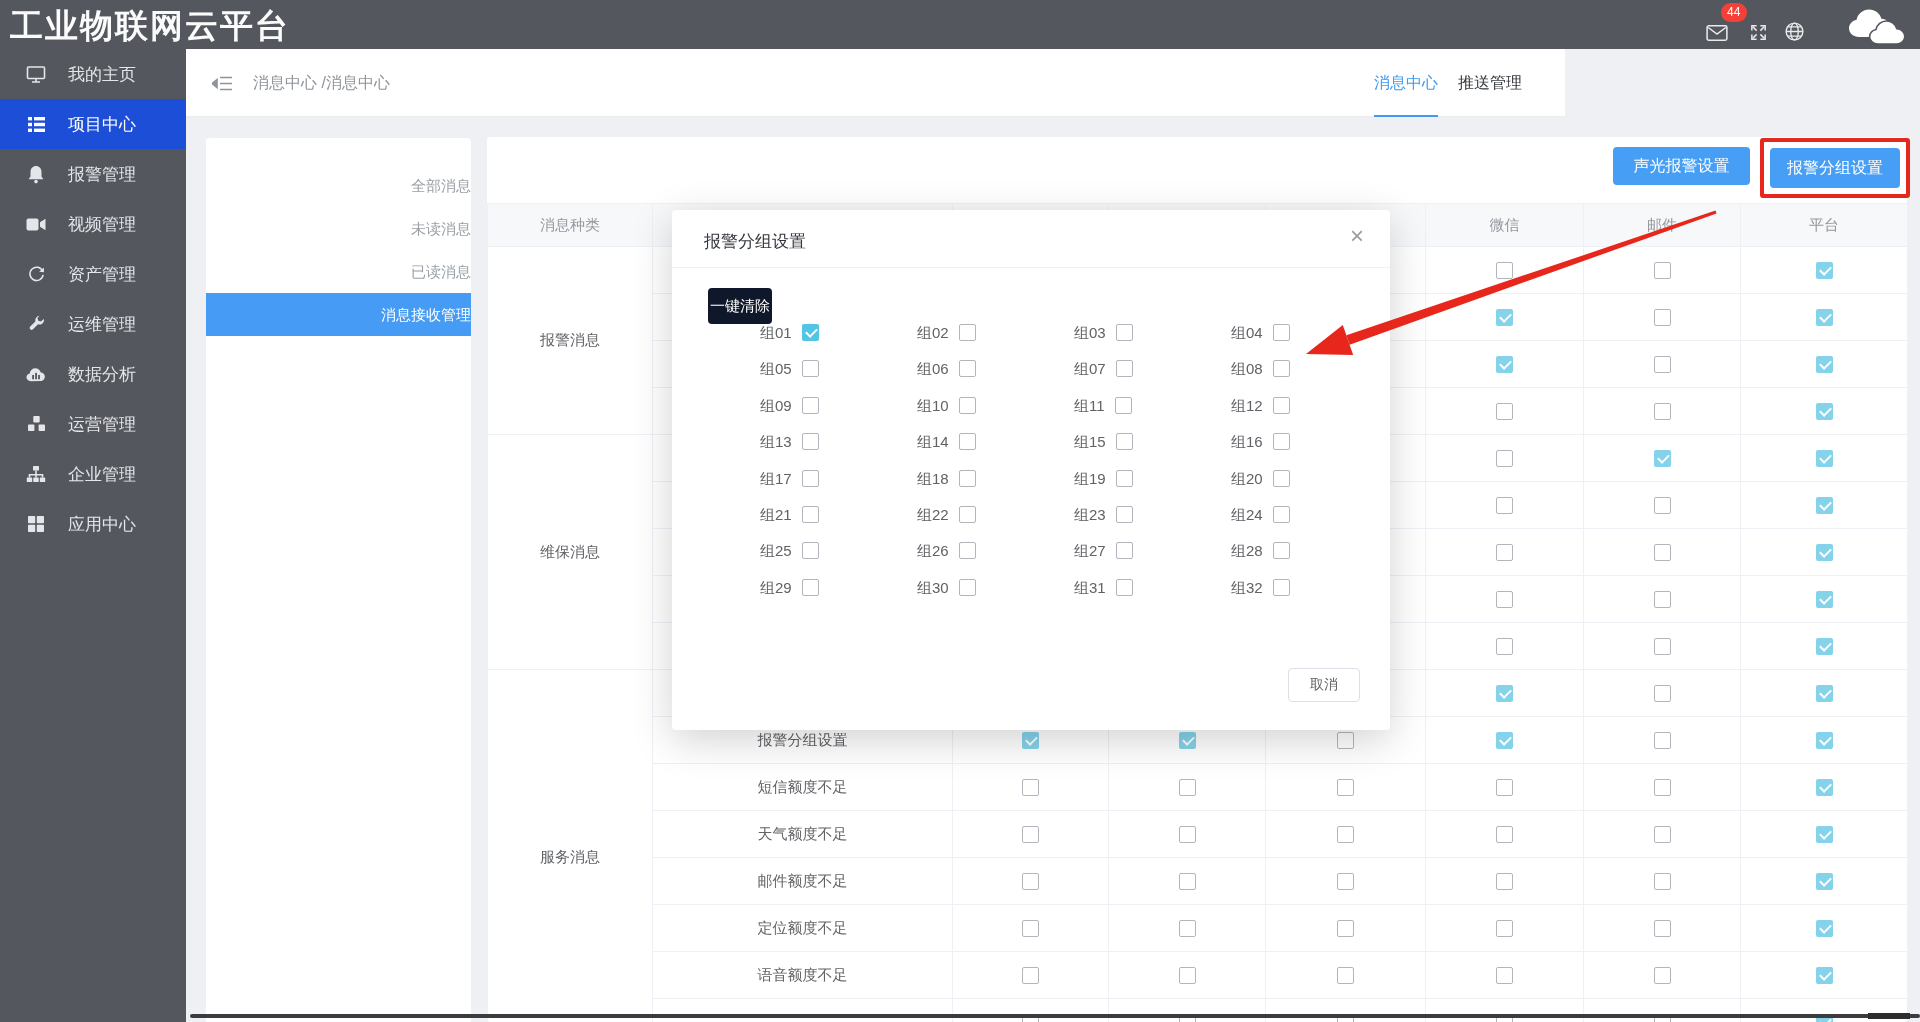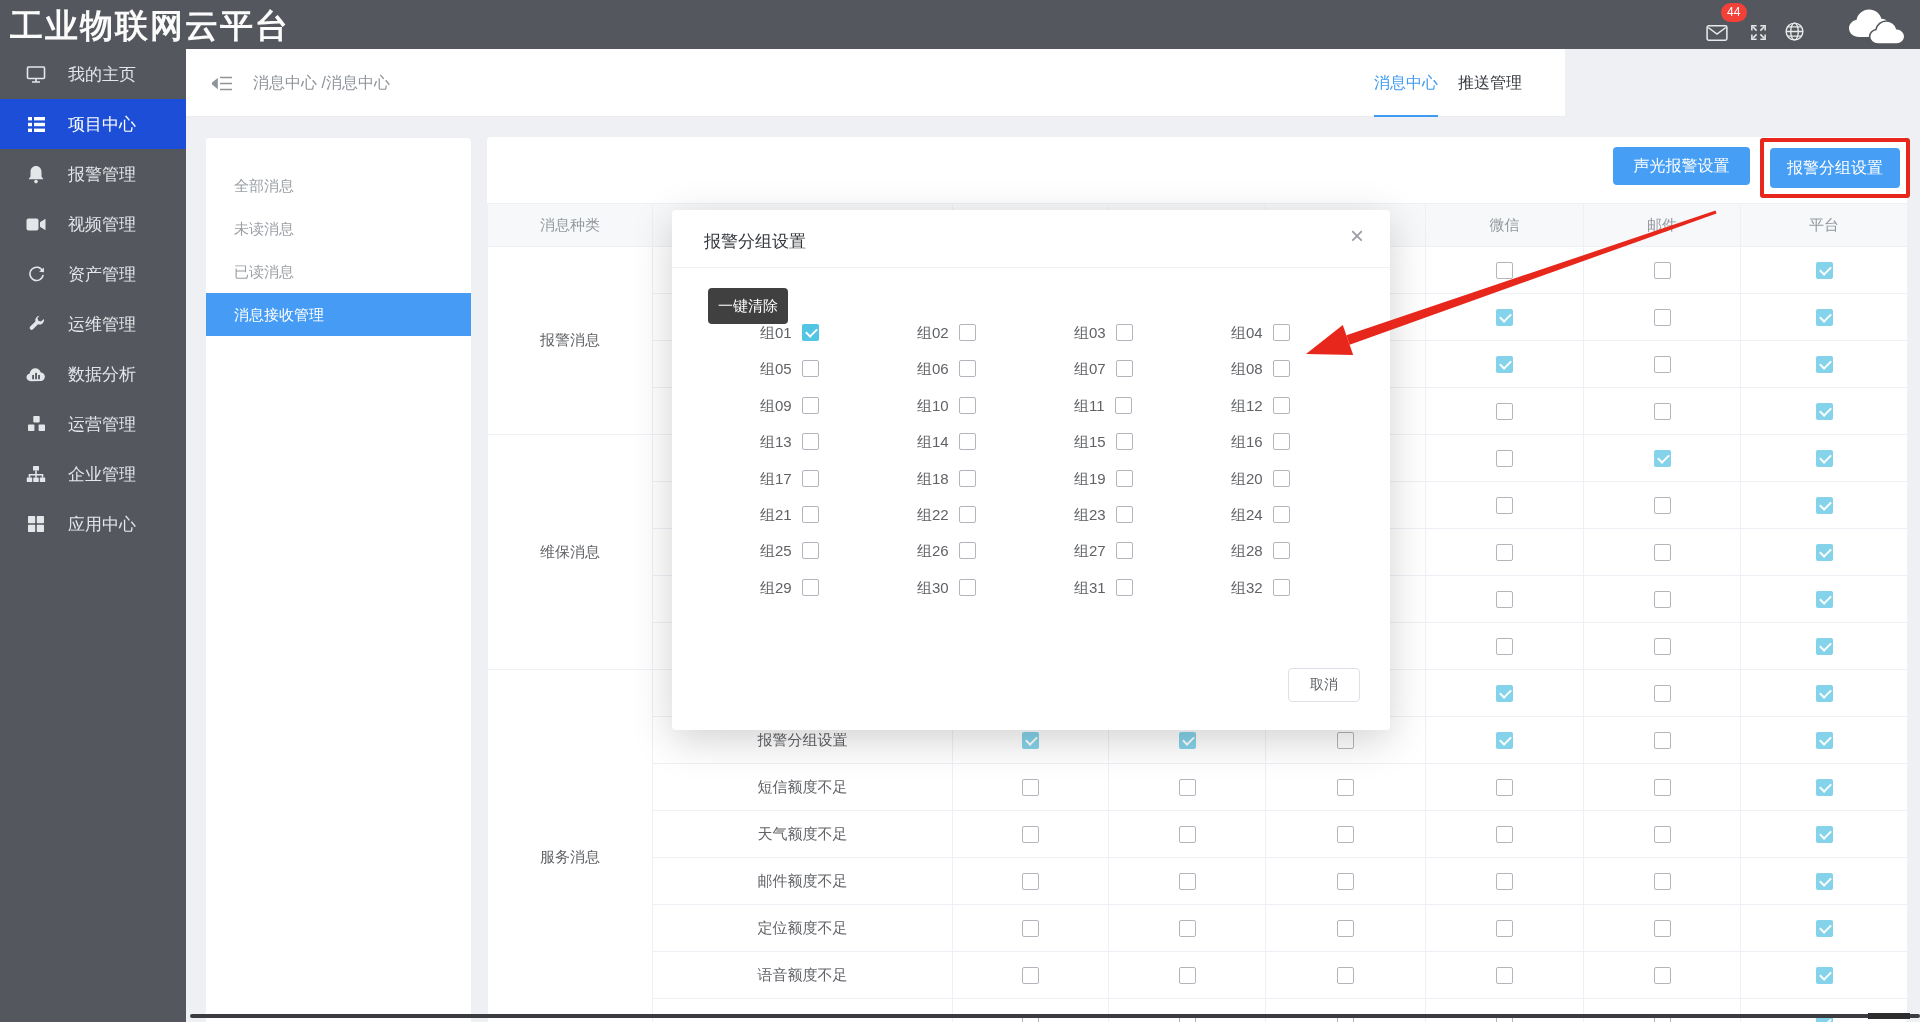--- a/index.html
+++ b/index.html
@@ -26,21 +26,21 @@
   .tabbar { position:absolute; left:186px; top:49px; width:1379px; height:68px; background:#fff; z-index:5;
             border-bottom:1px solid #ececec; }
   .fold-icon { position:absolute; left:26px; top:26px; }
   .breadcrumb { position:absolute; left:67px; top:24px; font-size:16px; color:#8f949b; }
   .tabs { position:absolute; right:43px; top:0; height:68px; display:flex; gap:20px; }
   .tab { height:68px; line-height:68px; font-size:16px; color:#33373d; cursor:pointer; border-bottom:2px solid transparent; }
   .tab.active { color:#3e9af2; border-bottom:2px solid #3e9af2; }
 
   
   .inbox-card { position:absolute; left:206px; top:138px; width:265px; height:884px; background:#fff;
-                border-radius:4px 4px 0 0; z-index:4; }
+                border-radius:4px 4px 0 0; z-index:4;text-align:right; }
   .inbox-items { padding-top:26px; }
   .inbox-item { height:43px; line-height:43px; padding-left:28px; font-size:15px; color:#9aa0a6; cursor:pointer; }
   .inbox-item.active { background:#469cf4; color:#fff; }
 
   
   .main-card { position:absolute; left:487px; top:137px; width:1420px; height:885px; background:#fff;
                border-radius:4px; z-index:3; overflow:hidden; }
 
   .btn { position:absolute; border:none; border-radius:4px; background:#469ef5; color:#fff; font-size:16px;
          font-family:inherit; cursor:pointer; z-index:6; }
@@ -64,21 +64,21 @@
         border-left:2px solid #fff; border-bottom:2px solid #fff; transform:rotate(-45deg); }
   .cb.t-checked { background:#85d3ea; }
   .cb.m-checked { background:#52c4e4; }
 
   
   .modal { position:absolute; left:672px; top:210px; width:718px; height:520px; background:#fff; border-radius:4px;
            box-shadow:0 10px 40px rgba(0,0,0,.18); z-index:10; }
   .modal-header { position:relative; height:58px; border-bottom:1px solid #eef0f3; }
   .modal-title { position:absolute; left:32px; top:20px; font-size:17px; color:#33373d; }
   .modal-close { position:absolute; right:26px; top:14px; font-size:24px; color:#9a9da3; cursor:pointer; line-height:1; }
-  .btn-clear { position:absolute; left:36px; top:78px; width:80px; height:36px; background:#404040; color:#fff;
+  .btn-clear { position:absolute; left:36px; top:78px; width:64px; height:36px; background:#0f172a; color:#fff;
                border:none; border-radius:4px; font-size:15px; font-family:inherit; cursor:pointer; }
   .grp-grid { position:absolute; left:88px; top:114px; width:620px; display:grid;
               grid-template-columns:repeat(4,157px); grid-auto-rows:36.4px; }
   .grp { display:flex; align-items:flex-start; gap:10px; font-size:15px; color:#606266; }
   .btn-cancel { position:absolute; right:30px; bottom:28px; width:72px; height:34px; background:#fff;
                 border:1px solid #dcdfe6; border-radius:4px; font-size:14px; color:#606266;
                 font-family:inherit; cursor:pointer; }
 
   
   .anno { position:absolute; left:0; top:0; width:1920px; height:1022px; z-index:22; pointer-events:none; }

